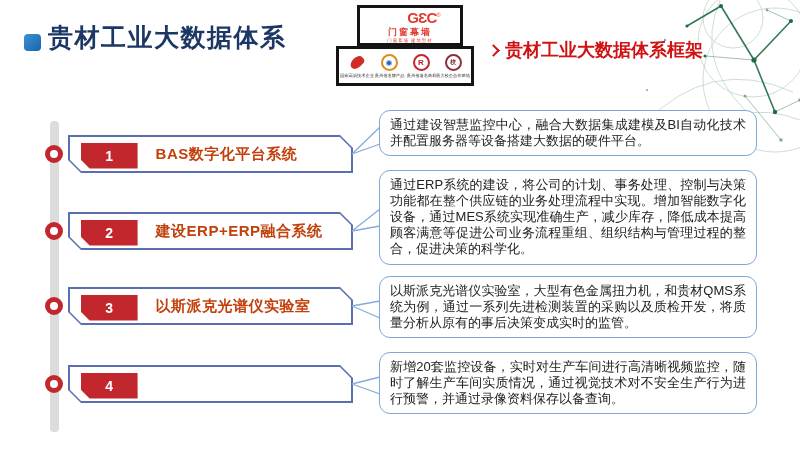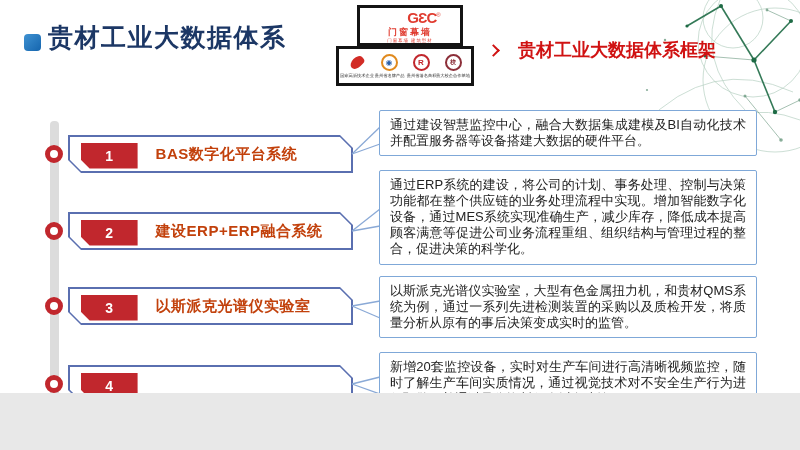--- a/index.html
+++ b/index.html
@@ -1,19 +1,19 @@
 <!DOCTYPE html>
 <html><head>
 <meta charset="utf-8">
 <style>
   * { margin:0; padding:0; box-sizing:border-box; }
   html,body { background:#e8e8e8; }
   body { font-family:"Liberation Sans","DejaVu Sans",sans-serif; }
   .slide {
-    position:relative; width:800px; height:393px; background:#ffffff;
+    position:relative; width:800px; height:450px; background:#ffffff;
     overflow:hidden; margin:0 auto;
   }
   
   .deco { position:absolute; top:0; right:0; width:175px; height:160px; pointer-events:none; }
 
   
   .title-bullet {
     position:absolute; left:24px; top:34px; width:17px; height:17px;
     border-radius:4px; background:linear-gradient(135deg,#3f92d2,#1565ae);
   }
@@ -40,21 +40,21 @@
   .flame {
     width:10px; height:15px; background:#d22c26; margin-bottom:2px;
     border-radius:50% 4px 50% 50%; transform:rotate(45deg);
   }
   .seal { width:17px; height:17px; border-radius:50%; display:flex; align-items:center;
     justify-content:center; font-size:8px; font-weight:800; margin-bottom:1px; }
   .seal-orange { border:2px solid #e08a1e; color:#2a5fa8; }
   .seal-red    { border:2px solid #c1272d; color:#c1272d; }
   .seal-dark   { border:2px solid #8c2f39; color:#8c2f39; font-size:6px; }
   .subtitle {
-    position:absolute; left:489px; top:38px; display:flex; align-items:center; gap:20px;
+    position:absolute; left:489px; top:38px; display:flex; align-items:center; gap:7px;
     font-size:18px; font-weight:800; color:#d01212; white-space:nowrap; z-index:2;
   }
   .chevron {
     width:9px; height:9px; border-top:2.5px solid #d01212; border-right:2.5px solid #d01212;
     transform:rotate(45deg); margin-top:1px;
   }
 
   
   .timeline-bar {
     position:absolute; left:50px; top:121px; width:9px; height:311px;
@@ -79,21 +79,21 @@
     color:#fff; font-weight:800; font-size:14px;
   }
   .item-label {
     position:absolute; left:86px; top:0; height:100%; display:flex; align-items:center;
     font-size:15px; font-weight:700; color:#c2410c; letter-spacing:.5px; white-space:nowrap;
   }
 
   
   .bubble {
     position:absolute; left:379px; width:378px; background:#fff;
-    border:1.6px solid #7fa8d8; border-radius:2px; padding:6px 10px;
+    border:1.6px solid #7fa8d8; border-radius:11px; padding:6px 10px;
     font-size:13px; line-height:1.24; color:#222; text-align:justify; z-index:1;
   }
   .connectors { position:absolute; inset:0; width:800px; height:450px; pointer-events:none; }
 </style>
 </head>
 <body>
 
 <div class="slide">
 
   <svg class="deco" viewBox="0 0 175 160">

